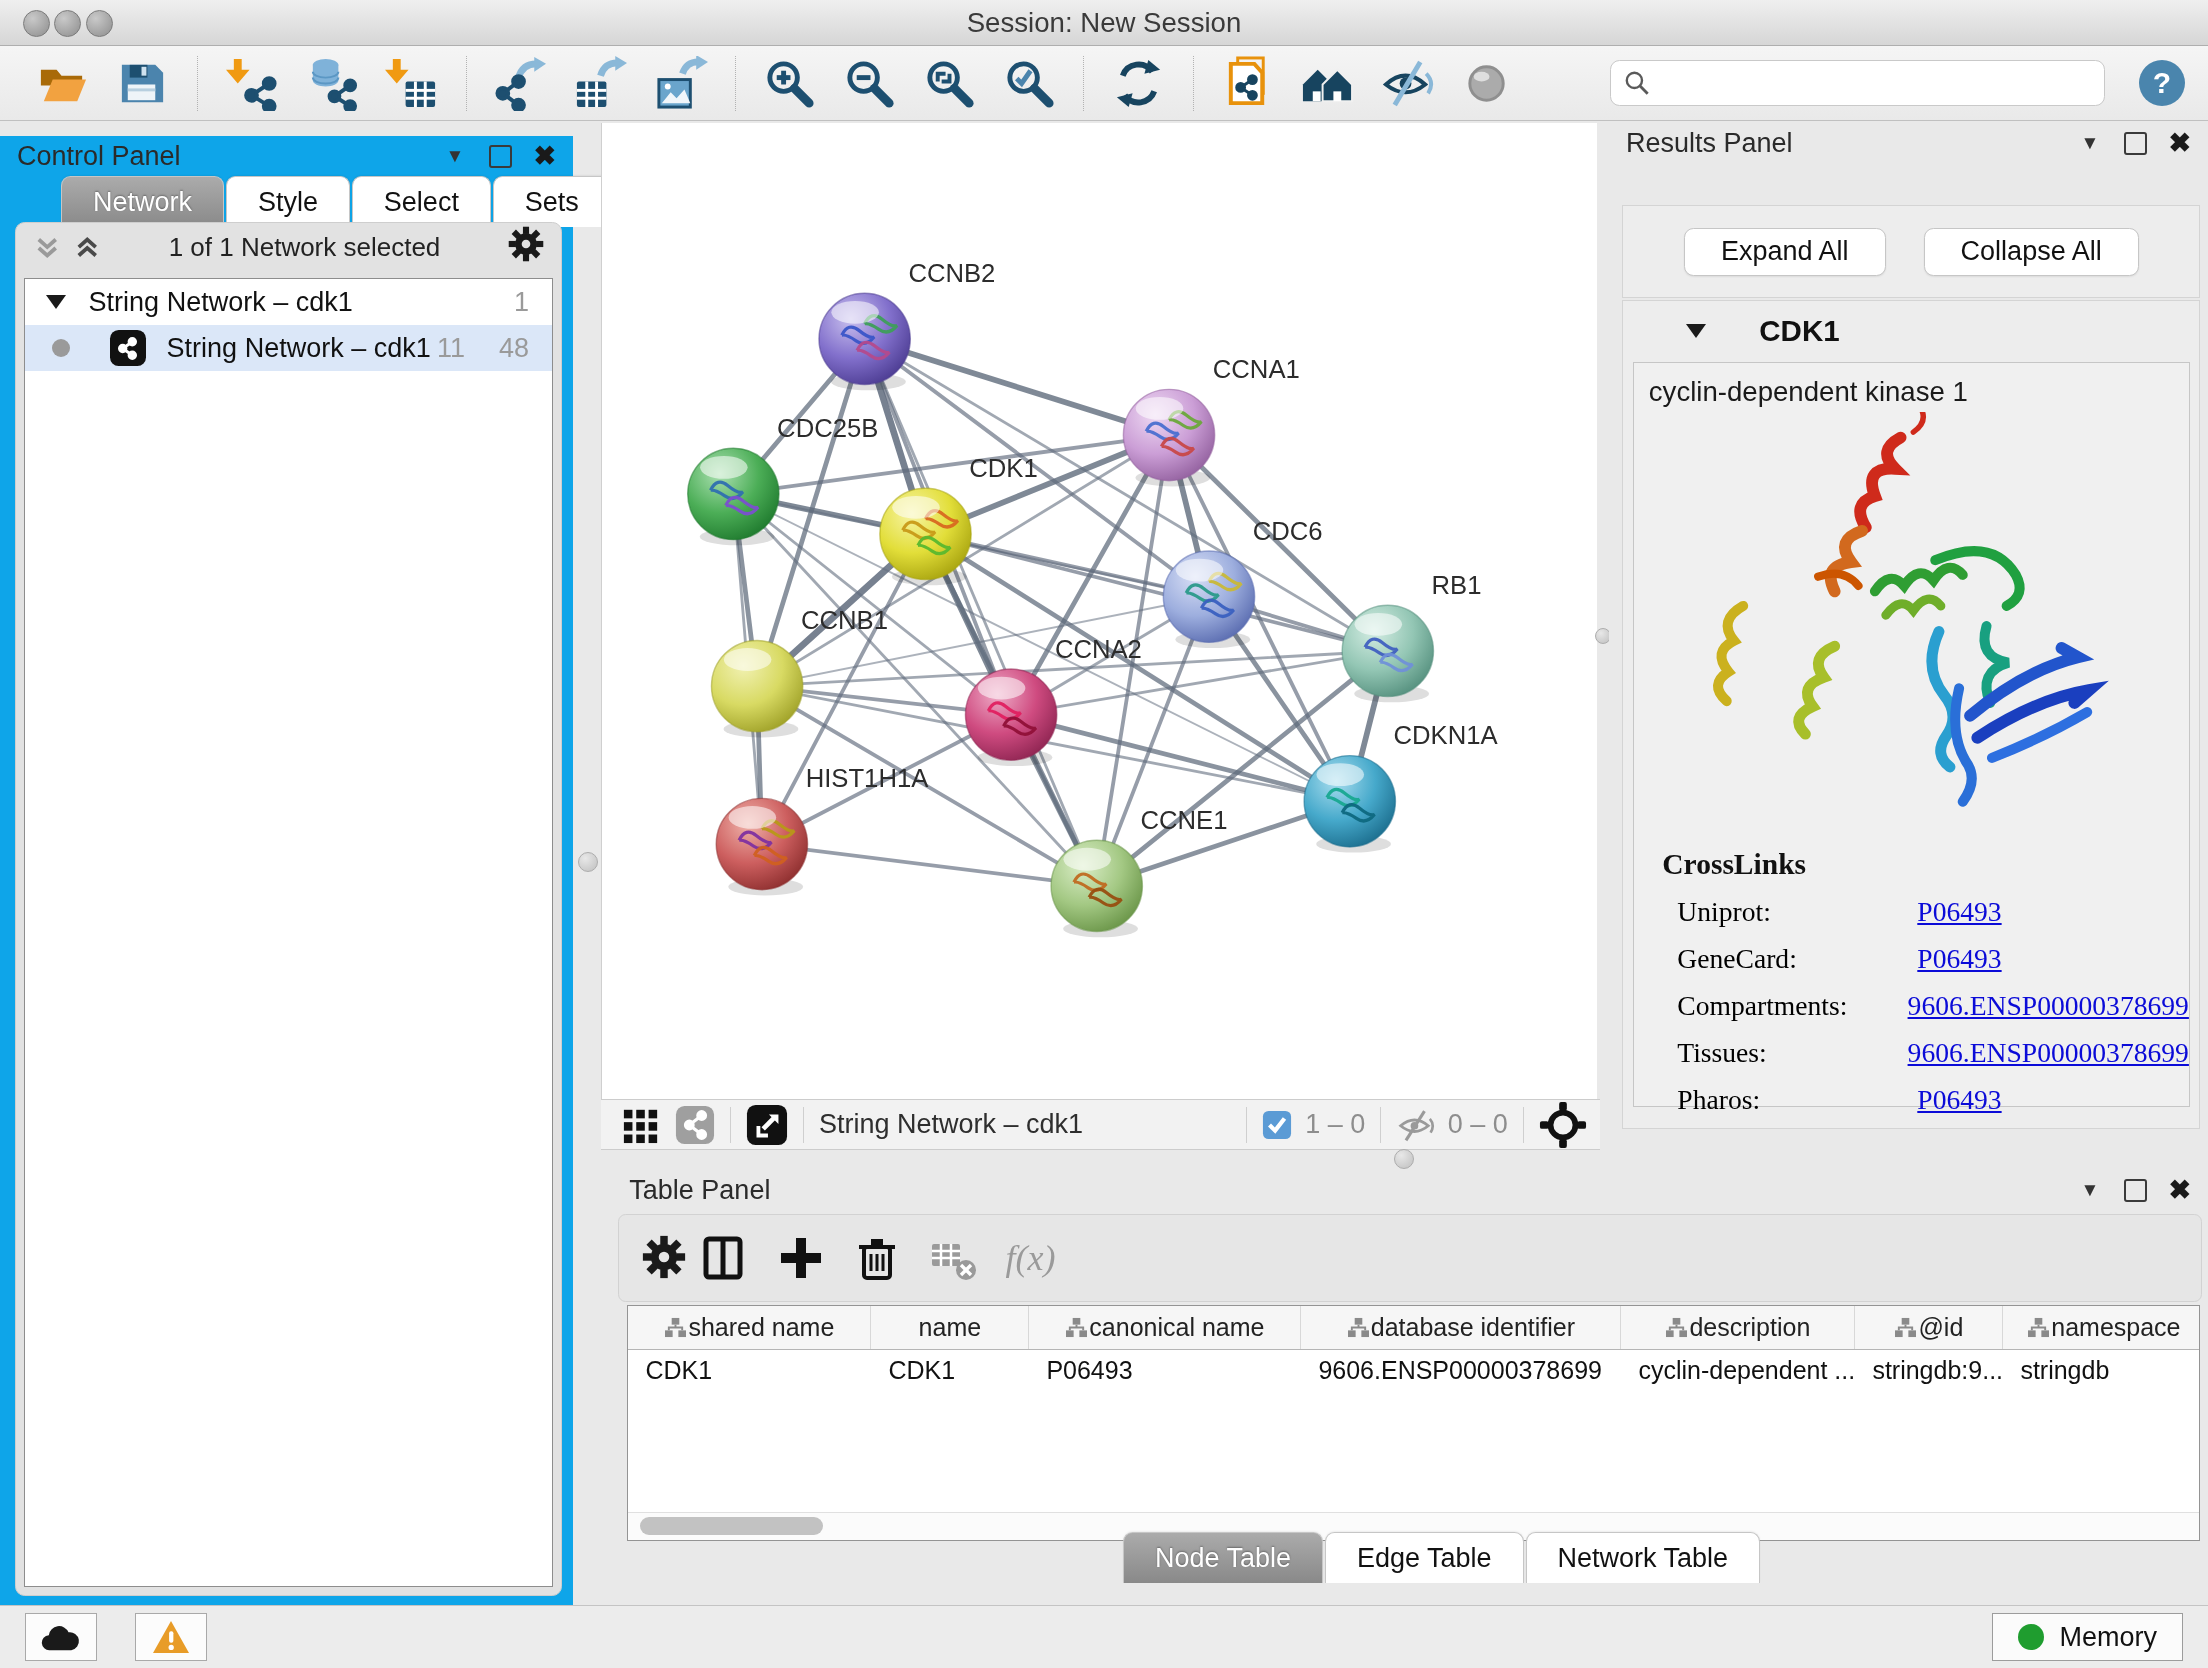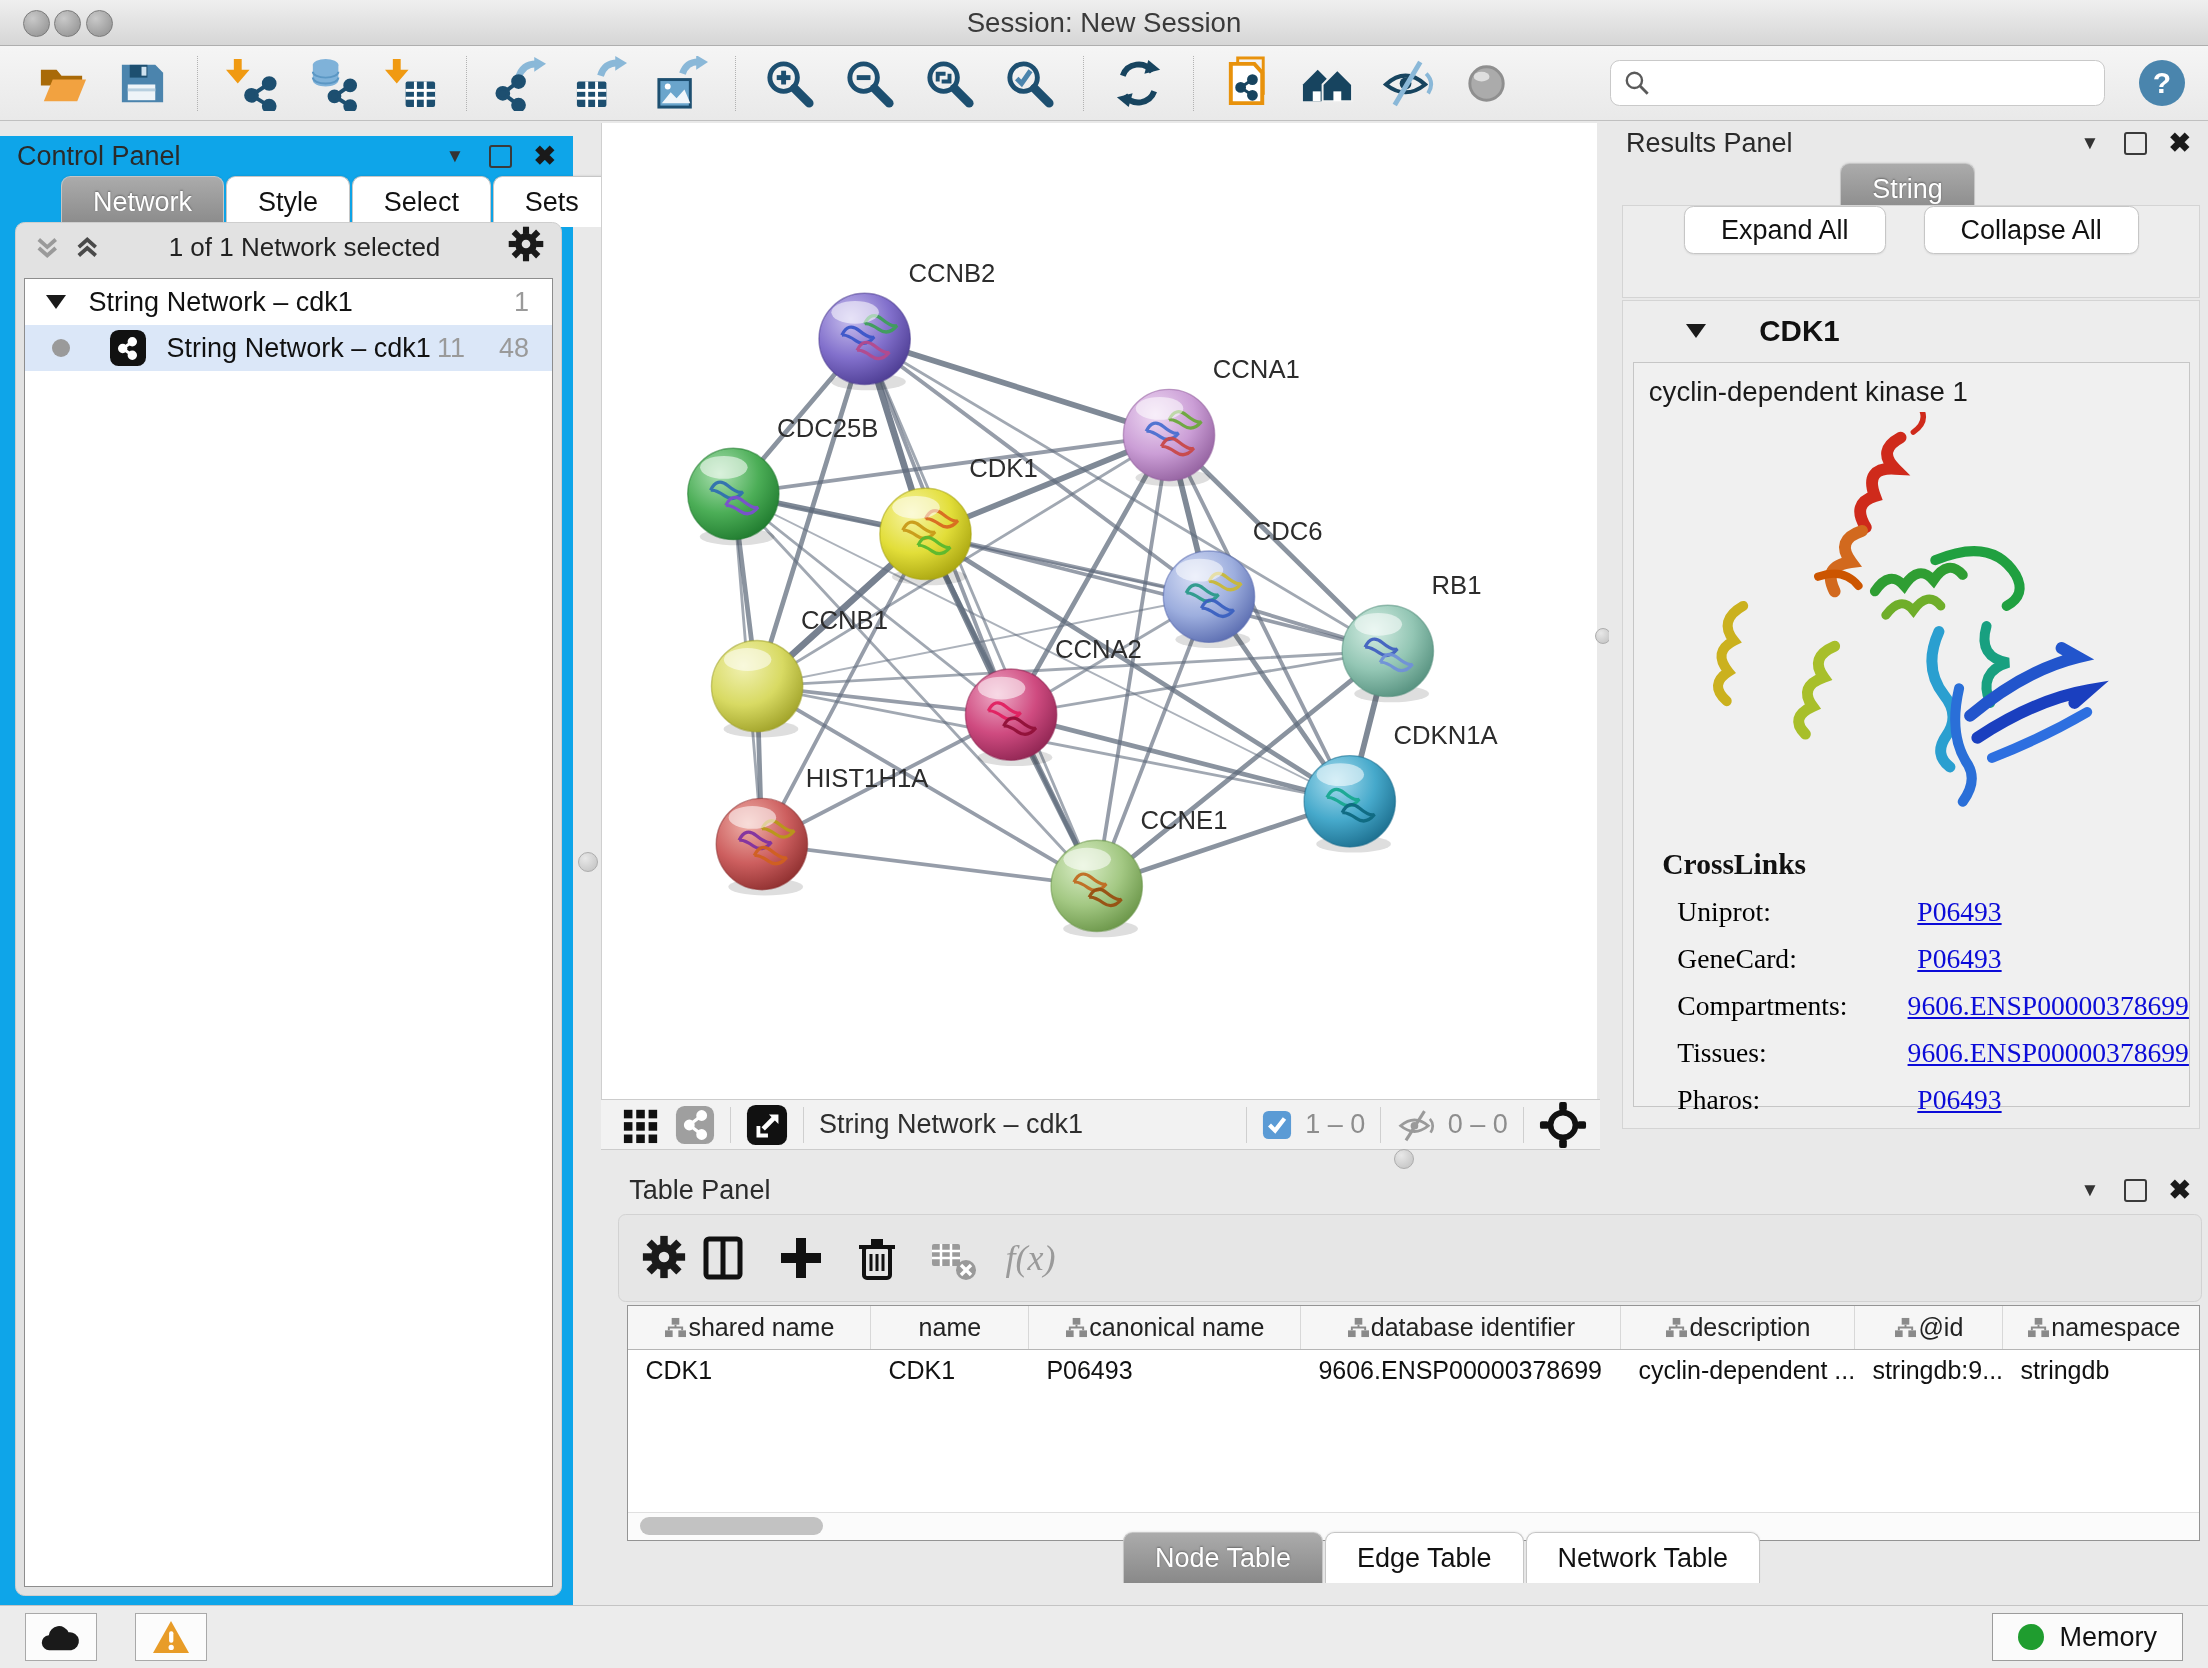--- a/index.html
+++ b/index.html
@@ -558,24 +558,21 @@
   <div class="handle" style="left:1595px;top:628px;width:14.3px;height:14.3px"></div>
 
   <div class="rpanel">
     <div class="phead">
       <span>Results Panel</span>
       <span class="sp"></span>
       <span class="mintri">▼</span>
       <span class="floatico"></span>
       <span class="closeico">✖</span>
     </div>
-    <div class="tabsrow">
-      <div class="tab active">String</div>
-    </div>
-    <div class="rgroup" style="top:82px;height:91px;display:flex;align-items:flex-start;justify-content:center;gap:38px">
+    <div class="rgroup" style="top:82px;height:91px;display:flex;align-items:center;justify-content:center;gap:38px">
       <div class="btn">Expand All</div>
       <div class="btn">Collapse All</div>
     </div>
     <div class="rgroup" style="top:177px;bottom:42px">
       <div class="generow">
         <span class="tri" style="margin-left:63px"></span>
         <span style="margin-left:53px">CDK1</span>
       </div>
       <div class="ginner">
         <div class="gdesc">cyclin-dependent kinase 1</div>

